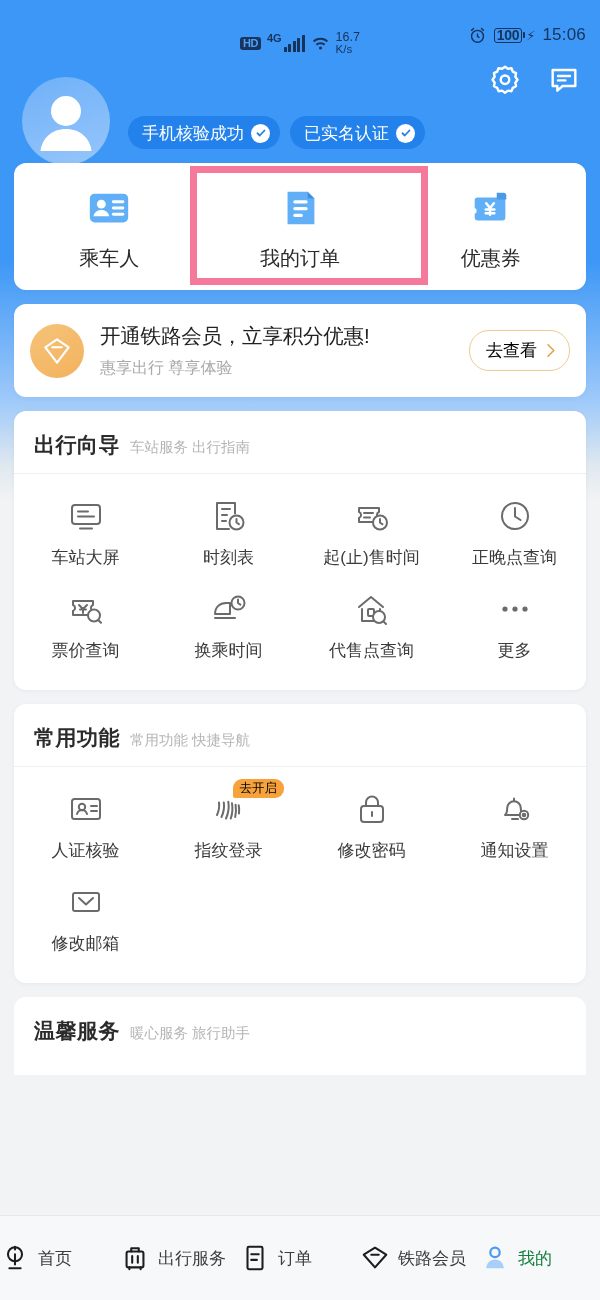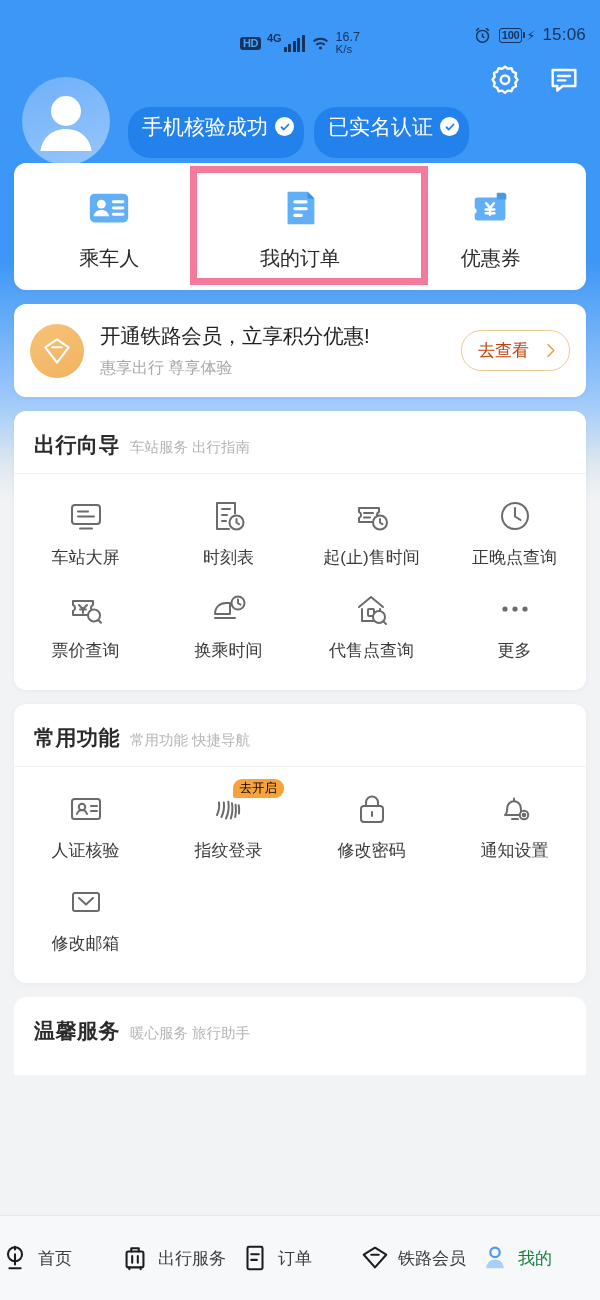--- a/index.html
+++ b/index.html
@@ -31,21 +31,21 @@
     border-radius:3px; padding:1px 3px; line-height:11px; letter-spacing:-.5px;
   }
   .g4{ font-size:11px; font-weight:bold; color:#16335c; position:relative; top:-5px; margin-right:-4px;}
   .bars{ display:flex; align-items:flex-end; gap:1.5px; height:17px;}
   .bars i{ width:3px; background:#16335c; display:block; border-radius:.5px;}
   .wifi-ic{ width:19px; height:17px;}
   .netspeed{ font-size:12.5px; line-height:12px; color:#16335c; text-align:left; }
   .netspeed small{ display:block; font-size:11.5px; }
   .sb-right{ position:absolute; right:14px; top:8px; display:flex; align-items:center; gap:7px; color:#16335c;}
   .batt{
-    border:1.6px solid #16335c; border-radius:3px; font-size:11px; font-weight:bold;
+    border:1.6px solid #16335c; border-radius:3px; font-size:14px; font-weight:bold;
     padding:0 2px; line-height:13px; letter-spacing:-.3px;
   }
   .batt-wrap{display:flex;align-items:center;}
   .batt-nub{ width:2px;height:6px;background:#16335c;margin-left:1px;border-radius:0 1px 1px 0;}
   .bolt{font-size:13px;font-weight:bold;margin-left:1px;}
   .clock-txt{ font-size:17px; color:#16335c; letter-spacing:.2px;}
   .sb-icons{
     position:absolute; right:20px; top:46px; display:flex; gap:26px; align-items:center;
   }
 
@@ -53,21 +53,21 @@
   .profile{ display:flex; align-items:center; padding:10px 0 0 22px; height:94px;}
   .avatar{
     width:88px; height:88px; border-radius:50%;
     background:linear-gradient(160deg,#6fb0f8,#97c6fb);
     display:flex; align-items:flex-end; justify-content:center; overflow:hidden;
     flex:none;
   }
   .badges{ display:flex; gap:10px; margin-left:18px; margin-top:22px;}
   .badge{
     background:#2281ea; color:#fff; border-radius:22px;
-    padding:6px 10px 17px 14px; font-size:21px;
+    padding:6px 10px 4px 14px; font-size:17px;
     display:flex; align-items:center; gap:7px; white-space:nowrap;
   }
   .badge .ck{
     width:19px;height:19px;border-radius:50%;background:#fff;
     display:flex;align-items:center;justify-content:center;flex:none;
   }
 
   
   .card{
     background:#fff; border-radius:12px; margin:0 14px 14px 14px;
@@ -87,22 +87,22 @@
   .member{ display:flex; align-items:center; padding:18px 16px; gap:16px;}
   .member-ic{
     width:54px;height:54px;border-radius:50%;
     background:linear-gradient(150deg,#f6c378,#f2b25f);
     display:flex;align-items:center;justify-content:center;flex:none;
   }
   .member-txt{flex:1;}
   .member-title{ font-size:20.5px; color:#222; letter-spacing:-.2px;}
   .member-sub{ font-size:16px; color:#a9a9a9; margin-top:8px;}
   .member-btn{
-    border:1.6px solid #eccb94; color:#c2410c; border-radius:20px;
-    padding:8px 13px 8px 16px; font-size:17px; display:flex; align-items:center; gap:16px;
+    border:1.6px solid #eccb94; color:#000000; border-radius:20px;
+    padding:8px 13px 8px 16px; font-size:17px; display:flex; align-items:center; gap:8px;
     white-space:nowrap; background:#fff;
   }
 
   
   .sect-head{ padding:20px 20px 14px 20px; display:flex; align-items:baseline; gap:10px;
                border-bottom:1px solid #f0f0f0; }
   .sect-title{ font-size:21px; color:#2b2b2b; font-weight:bold; letter-spacing:.5px;}
   .sect-sub{ font-size:14.5px; color:#b5b5b5;}
   .grid{ display:flex; flex-wrap:wrap; padding:14px 0 16px 0;}
   .cell{

